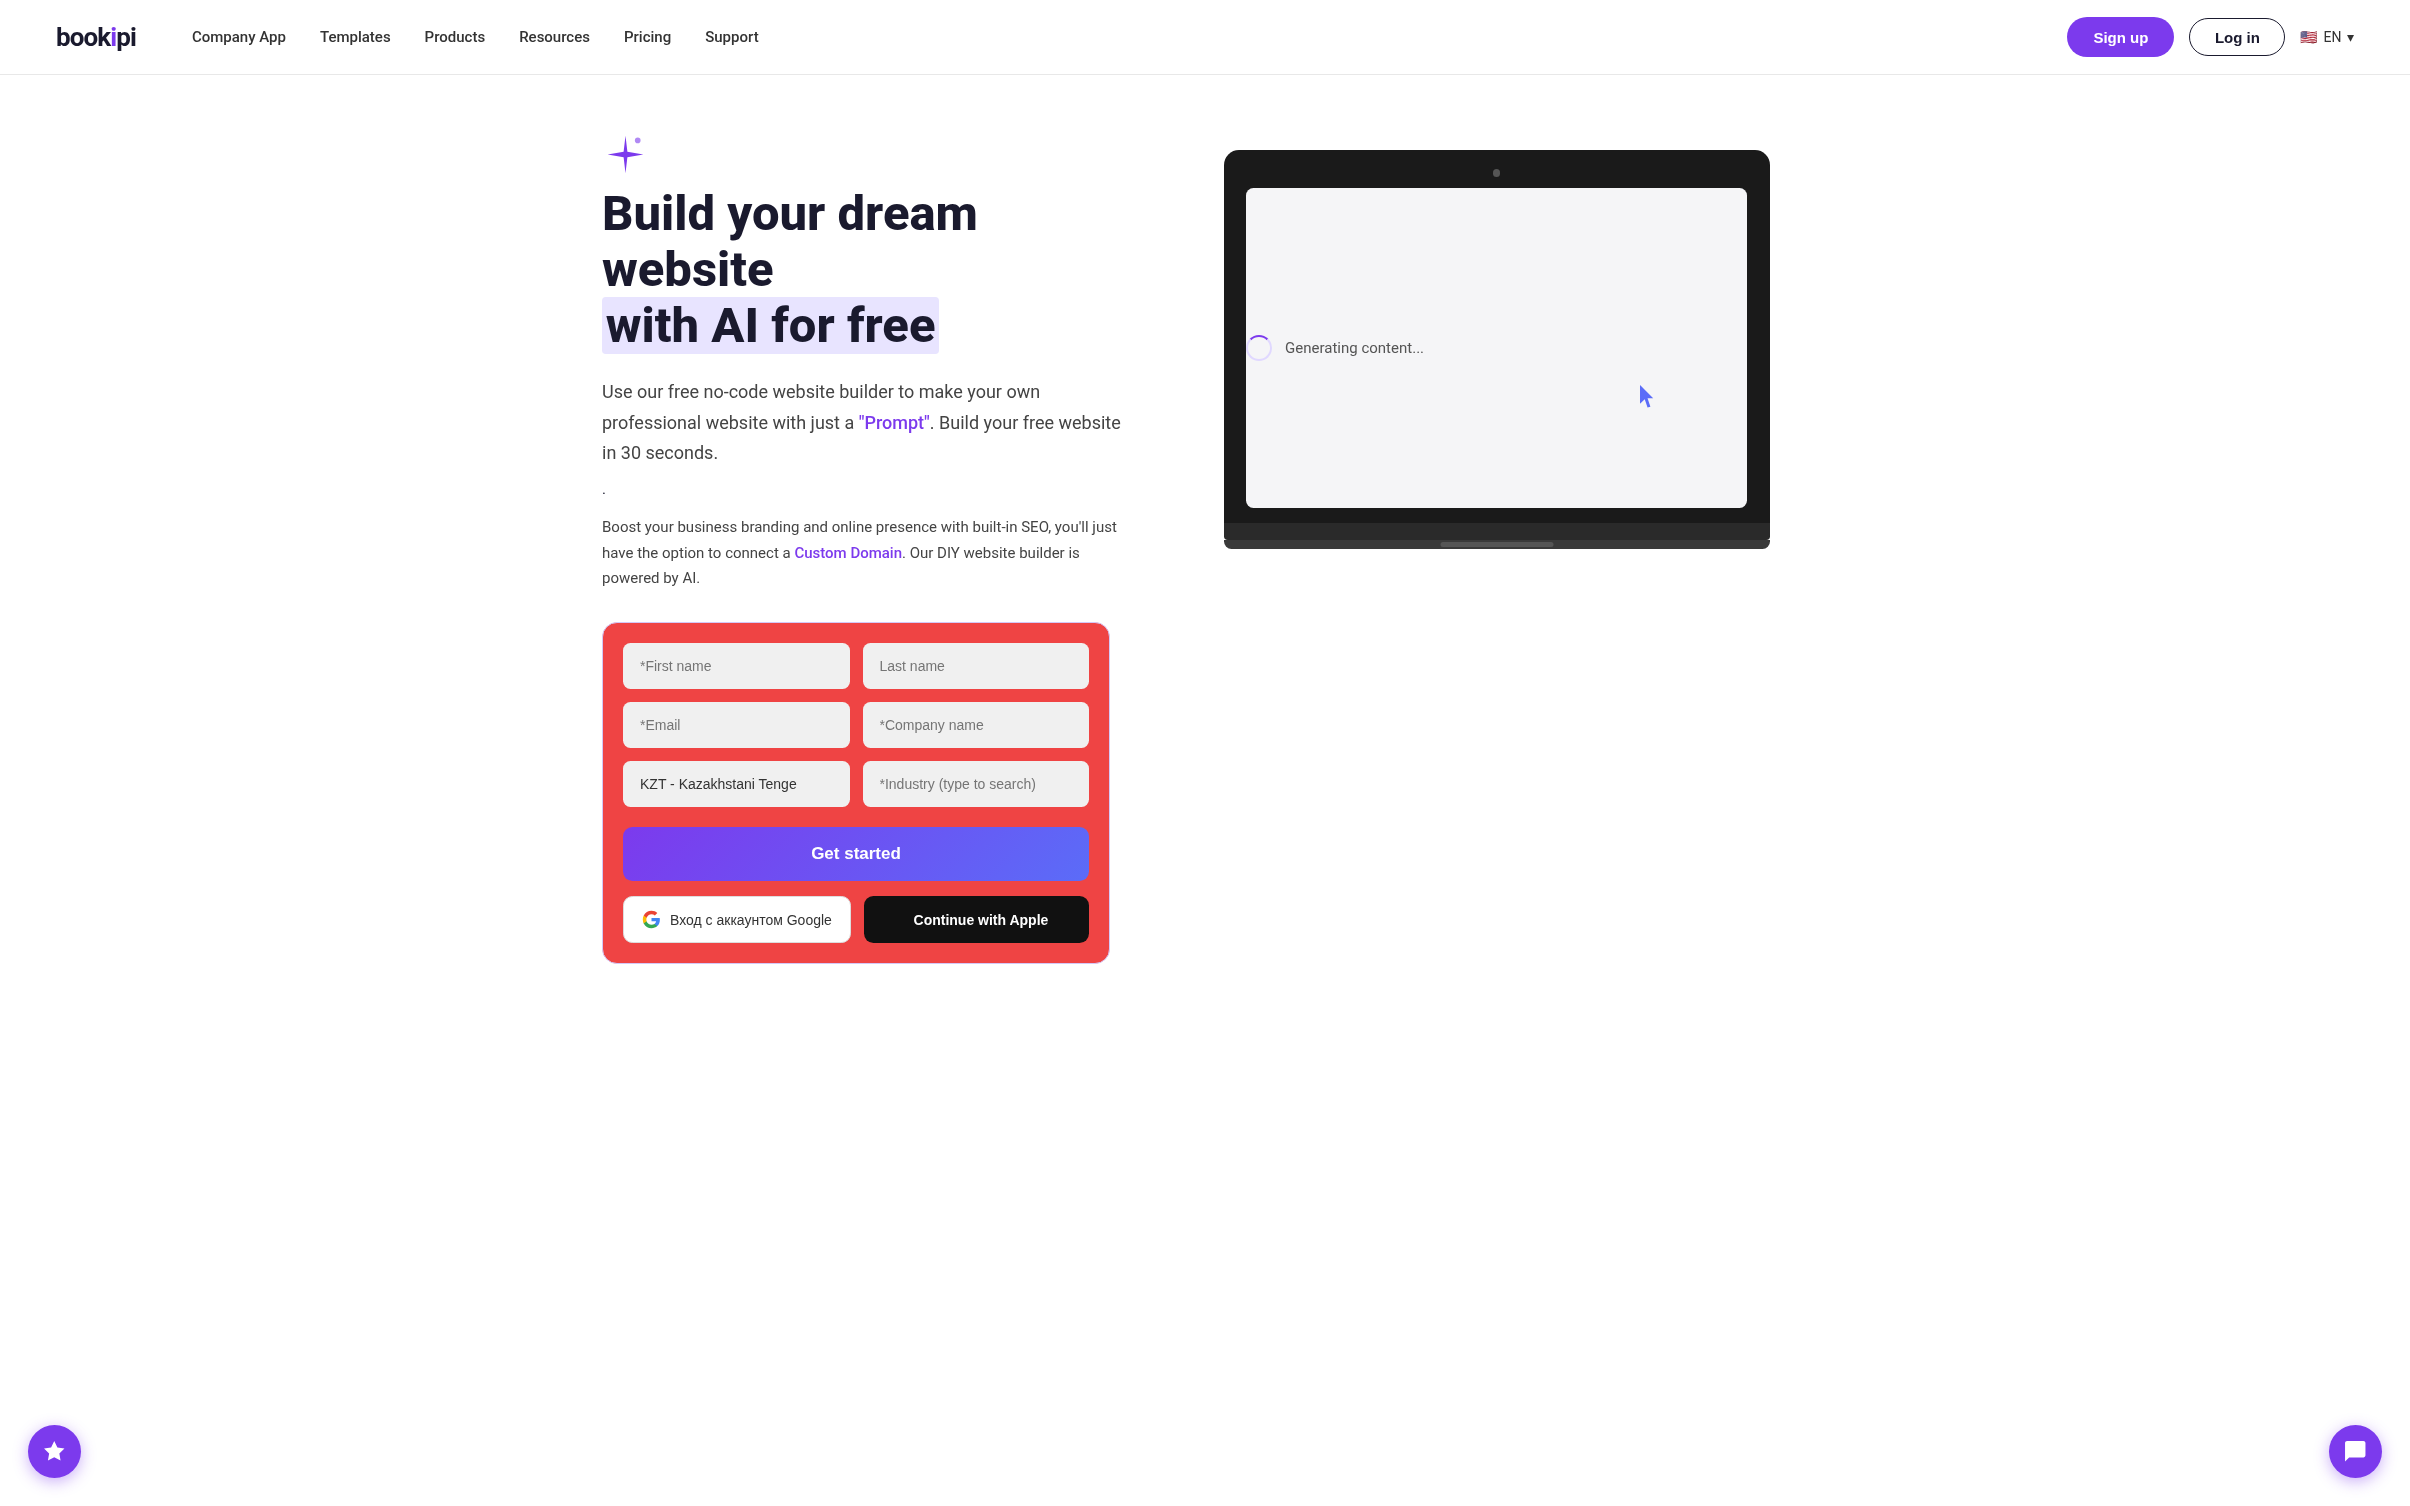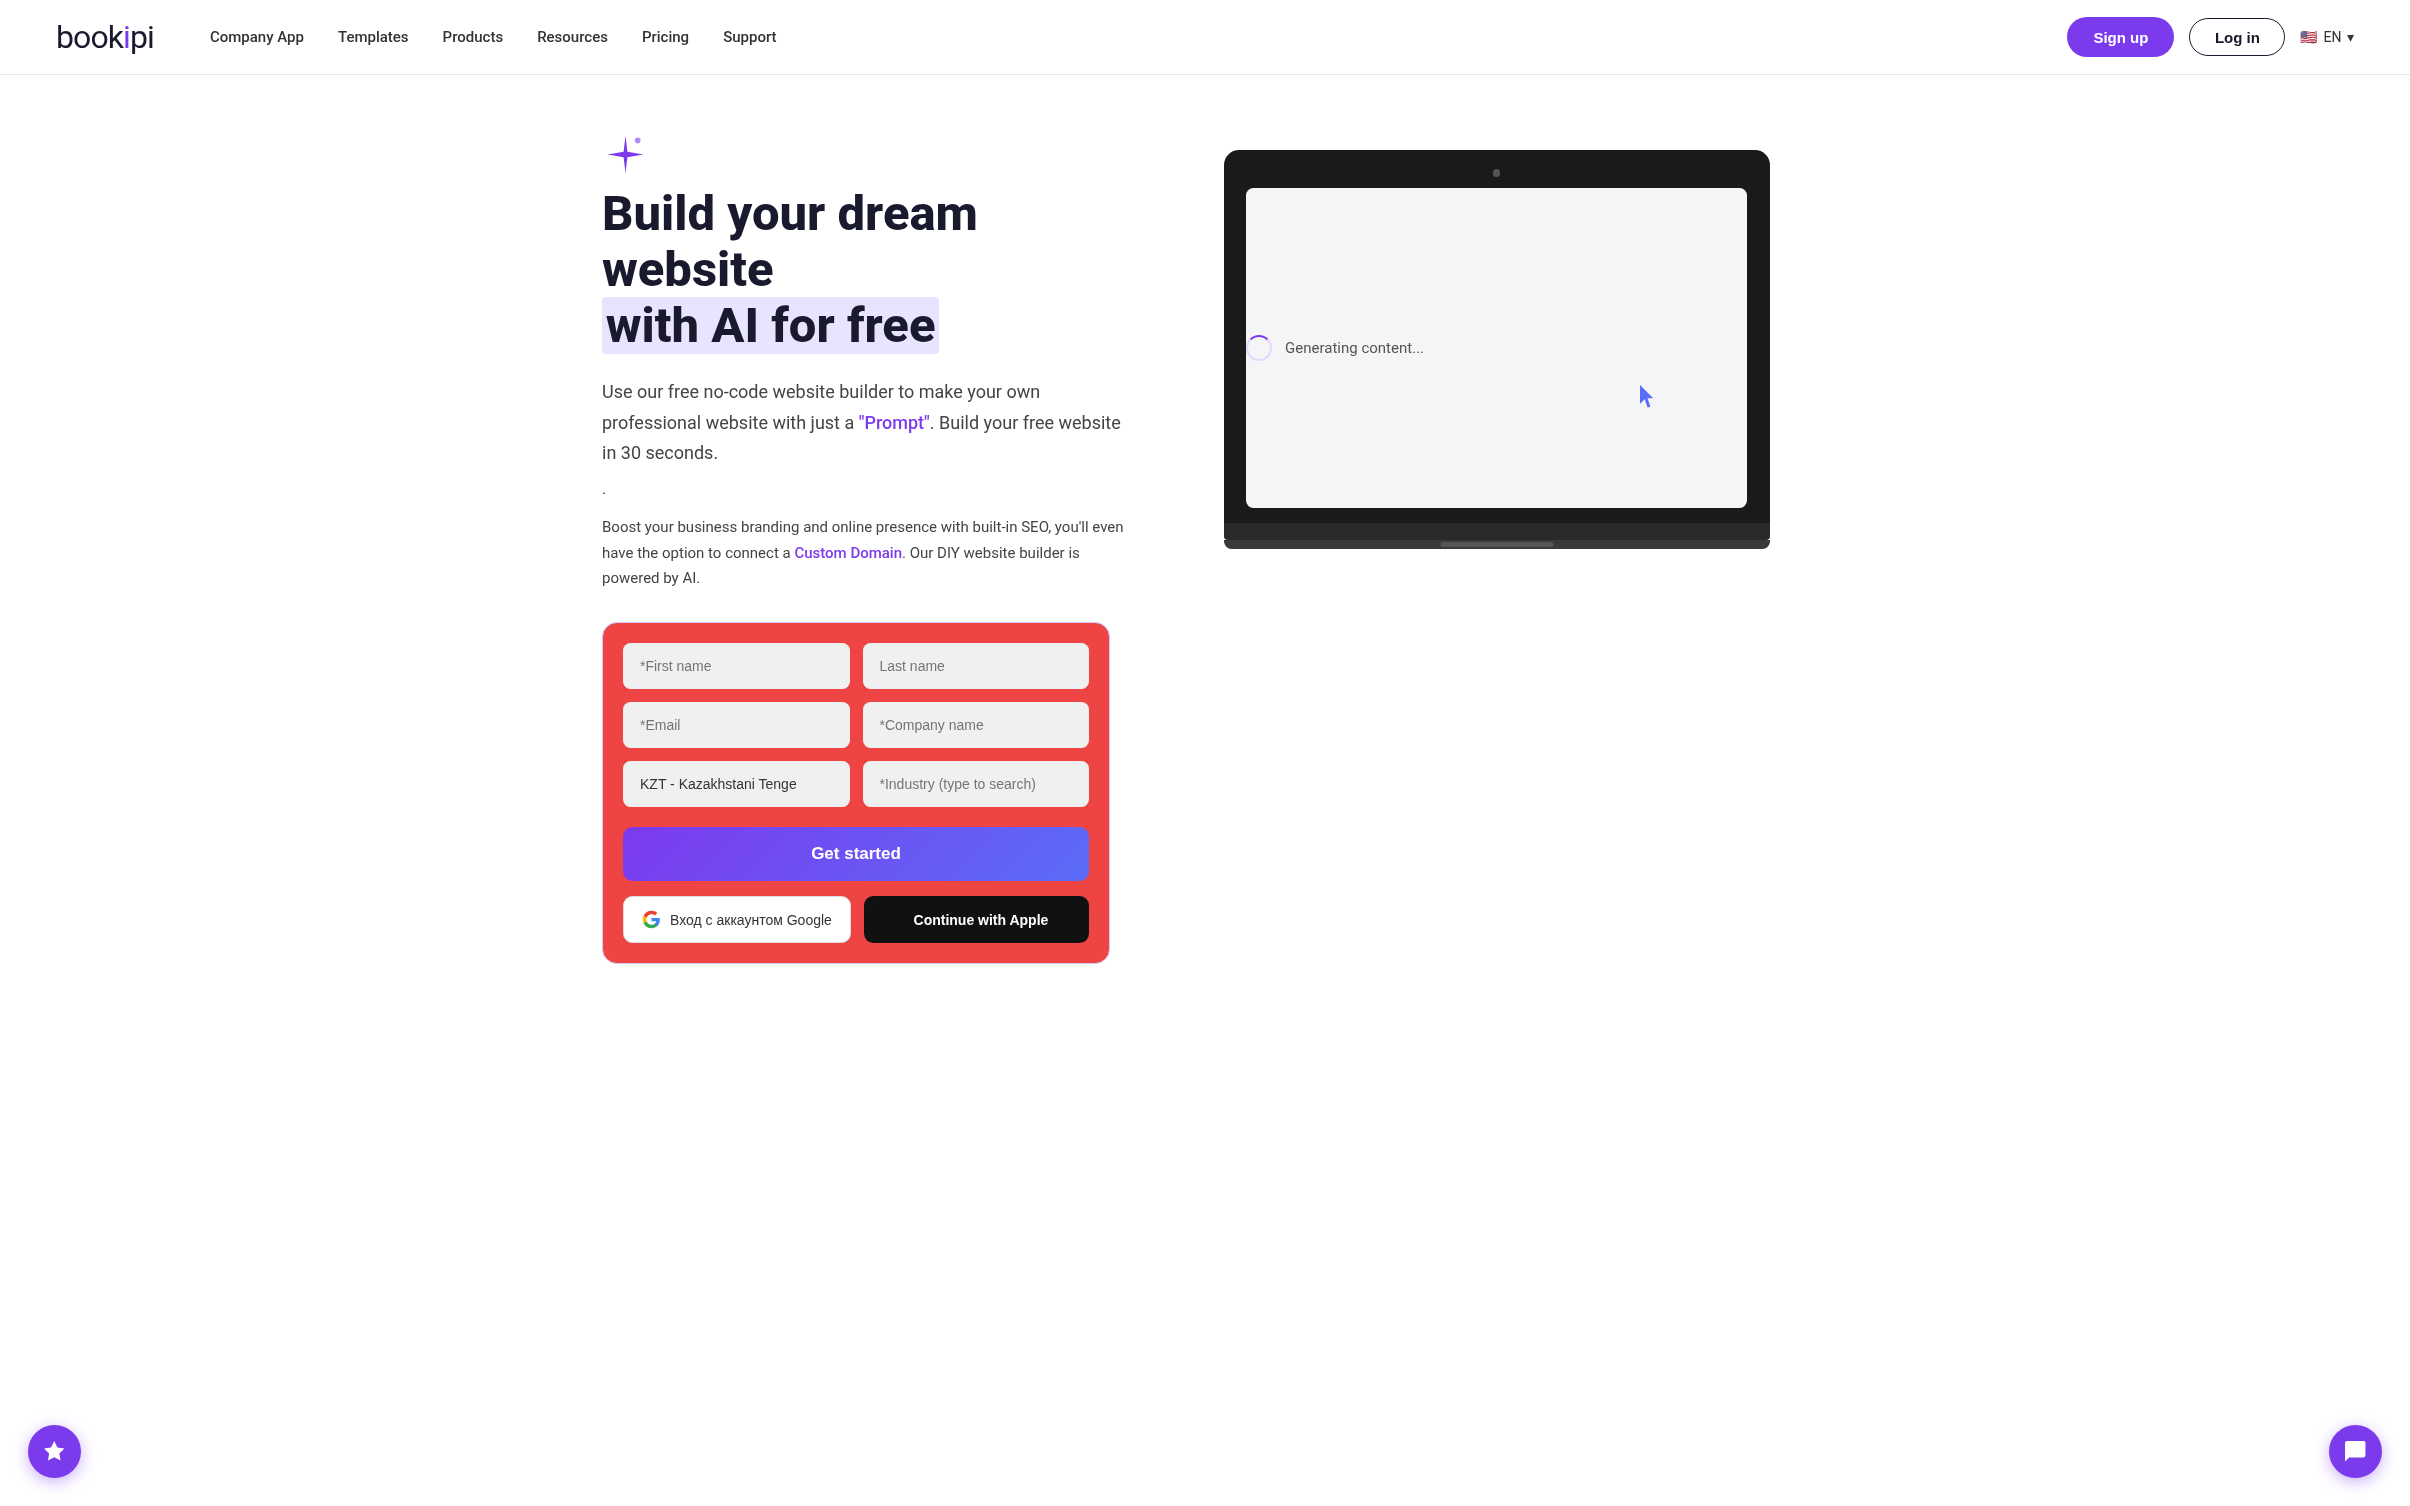--- a/index.html
+++ b/index.html
@@ -18,22 +18,22 @@
       padding: 0 56px;
       height: 75px;
       border-bottom: 0.9px solid #e8e8e8;
       background: #fff;
       position: sticky;
       top: 0;
       z-index: 100;
     }
 
     .logo {
-      font-size: 32px;
-      font-weight: 400;
+      font-size: 26px;
+      font-weight: 700;
       color: #1a1a2e;
       letter-spacing: -0.9px;
       margin-right: 56px;
       text-decoration: none;
     }
     .logo span { color: #7c3aed; }
 
     nav {
       display: flex;
       align-items: center;
@@ -418,21 +418,21 @@
     </h1>
 
     <p class="desc">
       <span>Use our free no-code website builder to make your own professional website with just a </span><a href="#">"Prompt"</a><span>. Build your free website in 30 seconds.</span>
     </p>
     <p style="margin-bottom:17px; margin-top:-5.6px;">
       <a href="#" class="find-out"></a><span>.</span>
     </p>
 
     <p class="desc2">
-      <span>Boost your business branding and online presence with built-in SEO, you'll even have the option to connect a </span><a href="#" style="color:#7c3aed;font-weight:500;text-decoration:none;">Custom Domain</a><span>. Our DIY website builder is powered by AI.</span>
+      <span>Boost your business branding and online presence with built-in SEO, you'll just have the option to connect a </span><a href="#" style="color:#7c3aed;font-weight:500;text-decoration:none;">Custom Domain</a><span>. Our DIY website builder is powered by AI.</span>
     </p>
 
     <div class="signup-form">
       <div class="form-row">
         <input class="form-input" type="text" placeholder="*First name" style="">
         <input class="form-input" type="text" placeholder="Last name" style="">
       </div>
       <div class="form-row">
         <input class="form-input" type="email" placeholder="*Email" style="">
         <input class="form-input" type="text" placeholder="*Company name" style="">

